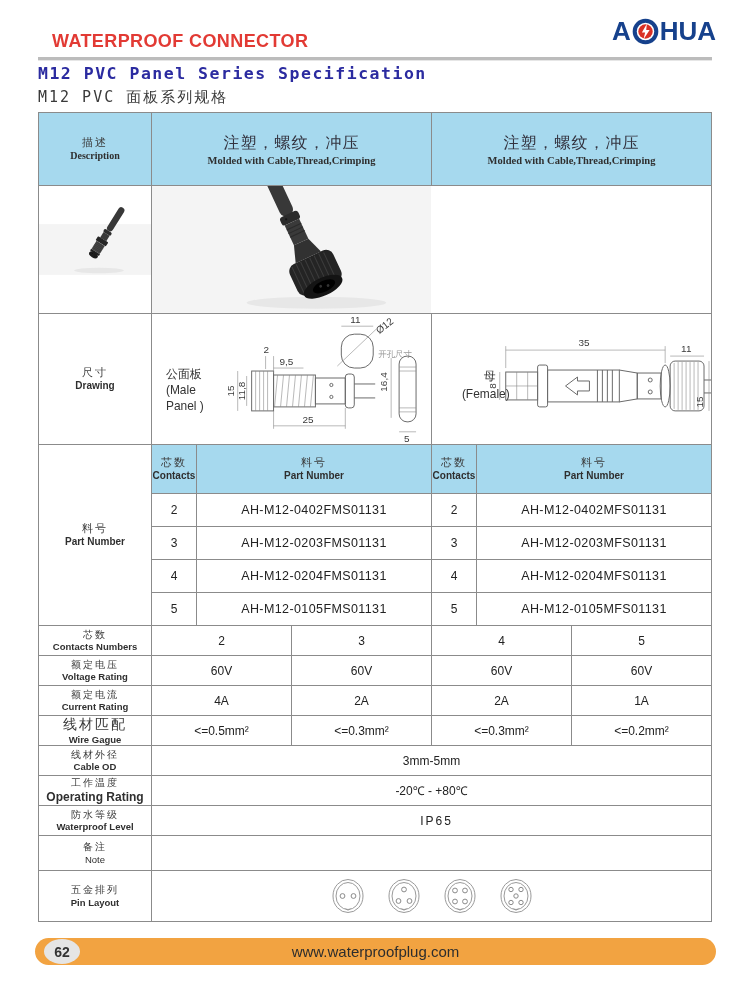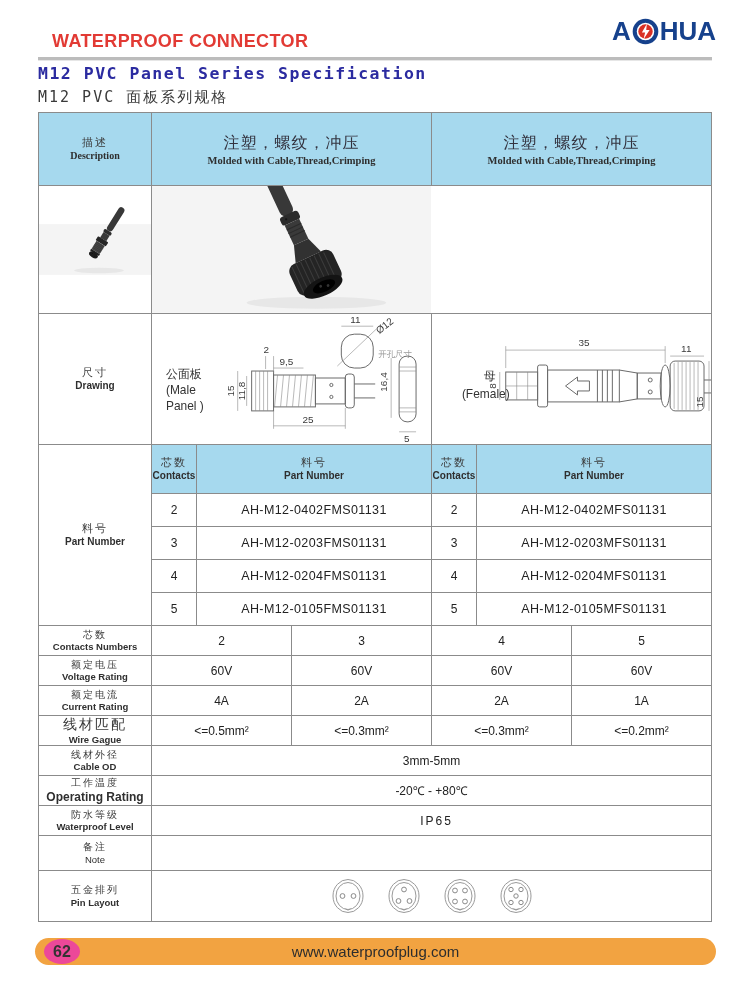--- a/index.html
+++ b/index.html
@@ -32,23 +32,23 @@
   .den{font-size:10.5px;font-weight:bold;color:#2f2f2f;}
   .pn{font-size:12.5px;color:#222;letter-spacing:.4px;}
   .vv{font-size:12px;color:#222;}
   .ip{letter-spacing:2px;margin-left:10px;}
   .pinwrap{flex-direction:row;gap:20px;}
   .photo-cell,.draw-cell{padding:0;}
   .photo-cell svg,.draw-cell svg{display:block;width:100%;height:100%;}
   
   .footer-bar{position:absolute;left:35px;top:938px;width:681px;height:27px;
               background:#f2a341;border-radius:14px;}
-  .page-num{position:absolute;left:9px;top:1px;width:36px;height:25px;background:#ec4899;
+  .page-num{position:absolute;left:9px;top:1px;width:36px;height:25px;background:#e5e5e5;
             border-radius:50%;display:flex;align-items:center;justify-content:center;
-            font-size:16px;font-weight:bold;color:#333;}
+            font-size:14px;font-weight:bold;color:#333;}
   .site{position:absolute;inset:0;display:flex;align-items:center;justify-content:center;
         font-size:15px;color:#2d2d2d;}
   
   .ln{stroke:#6a6a6a;stroke-width:1;fill:none;}
   .thin{stroke:#8a8a8a;stroke-width:.6;fill:none;}
   .dimtxt{font-size:10px;fill:#3a3a3a;font-family:"Liberation Sans",sans-serif;}
   .notetxt{font-size:8.5px;fill:#999;}
   .captxt{font-size:12px;fill:#333;font-family:"Liberation Sans",sans-serif;}
 </style>
 </head>

